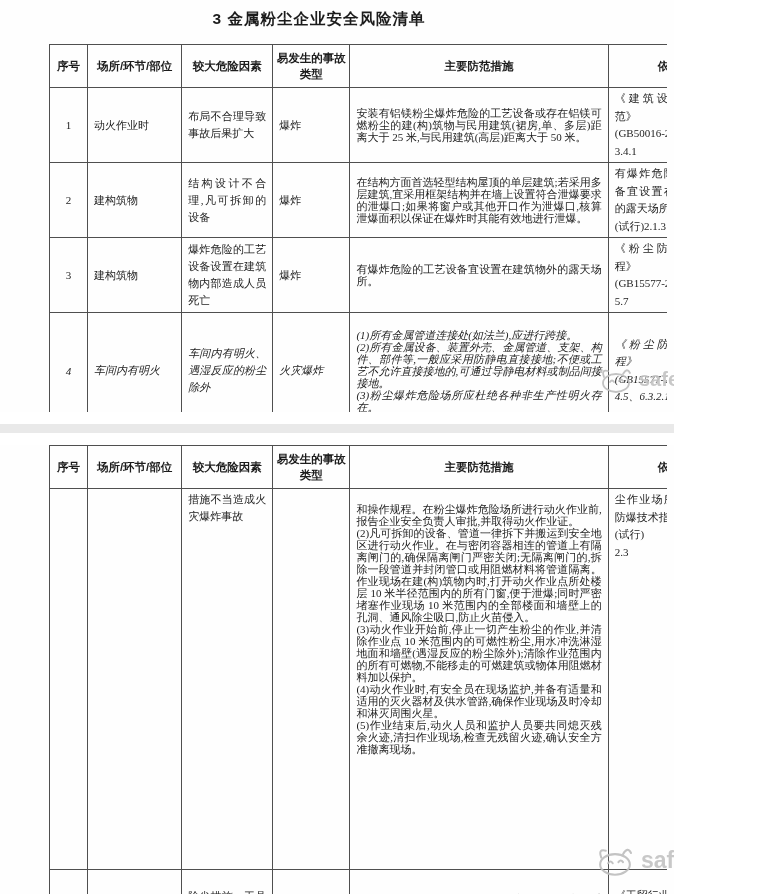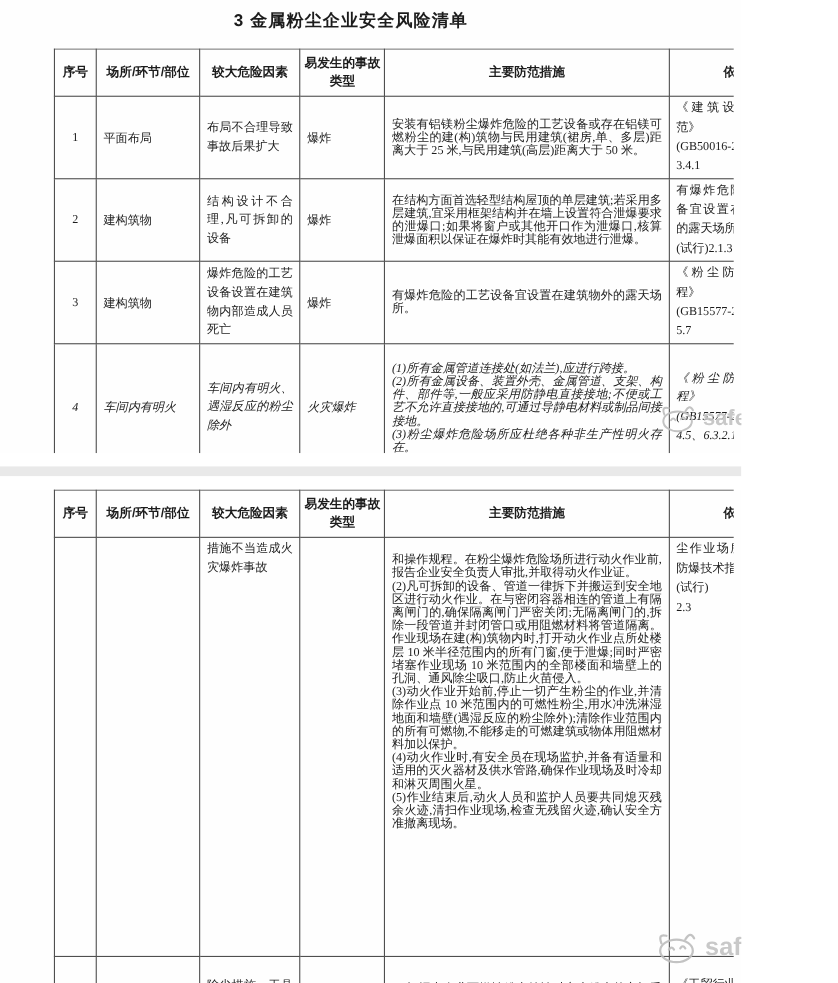--- a/index.html
+++ b/index.html
@@ -89,21 +89,21 @@
         <th>序号</th>
         <th>场所/环节/部位</th>
         <th>较大危险因素</th>
         <th>易发生的事故类型</th>
         <th>主要防范措施</th>
         <th>依据</th>
         <th>责任人</th>
       </tr>
       <tr class="t1-r1">
         <td class="c-no">1</td>
-        <td class="c-place">平面布局</td>
+        <td class="c-place">动火作业时</td>
         <td class="c-hazard">布局不合理导致事故后果扩大</td>
         <td class="c-type">爆炸</td>
         <td class="c-measures">安装有铝镁粉尘爆炸危险的工艺设备或存在铝镁可燃粉尘的建(构)筑物与民用建筑(裙房,单、多层)距离大于 25 米,与民用建筑(高层)距离大于 50 米。</td>
         <td class="c-basis">《建筑设计防火规范》
 (GB50016-2014)
 3.4.1</td>
         <td class="c-person"></td>
       </tr>
       <tr class="t1-r2">
         <td class="c-no">2</td>

